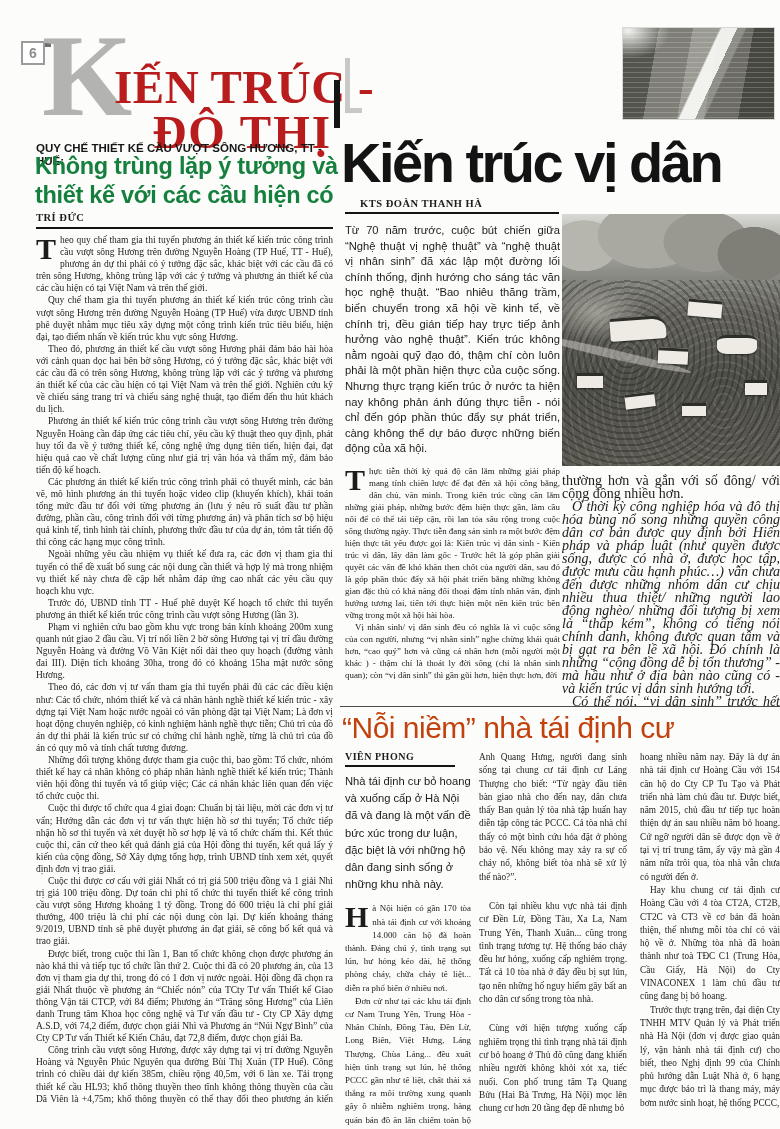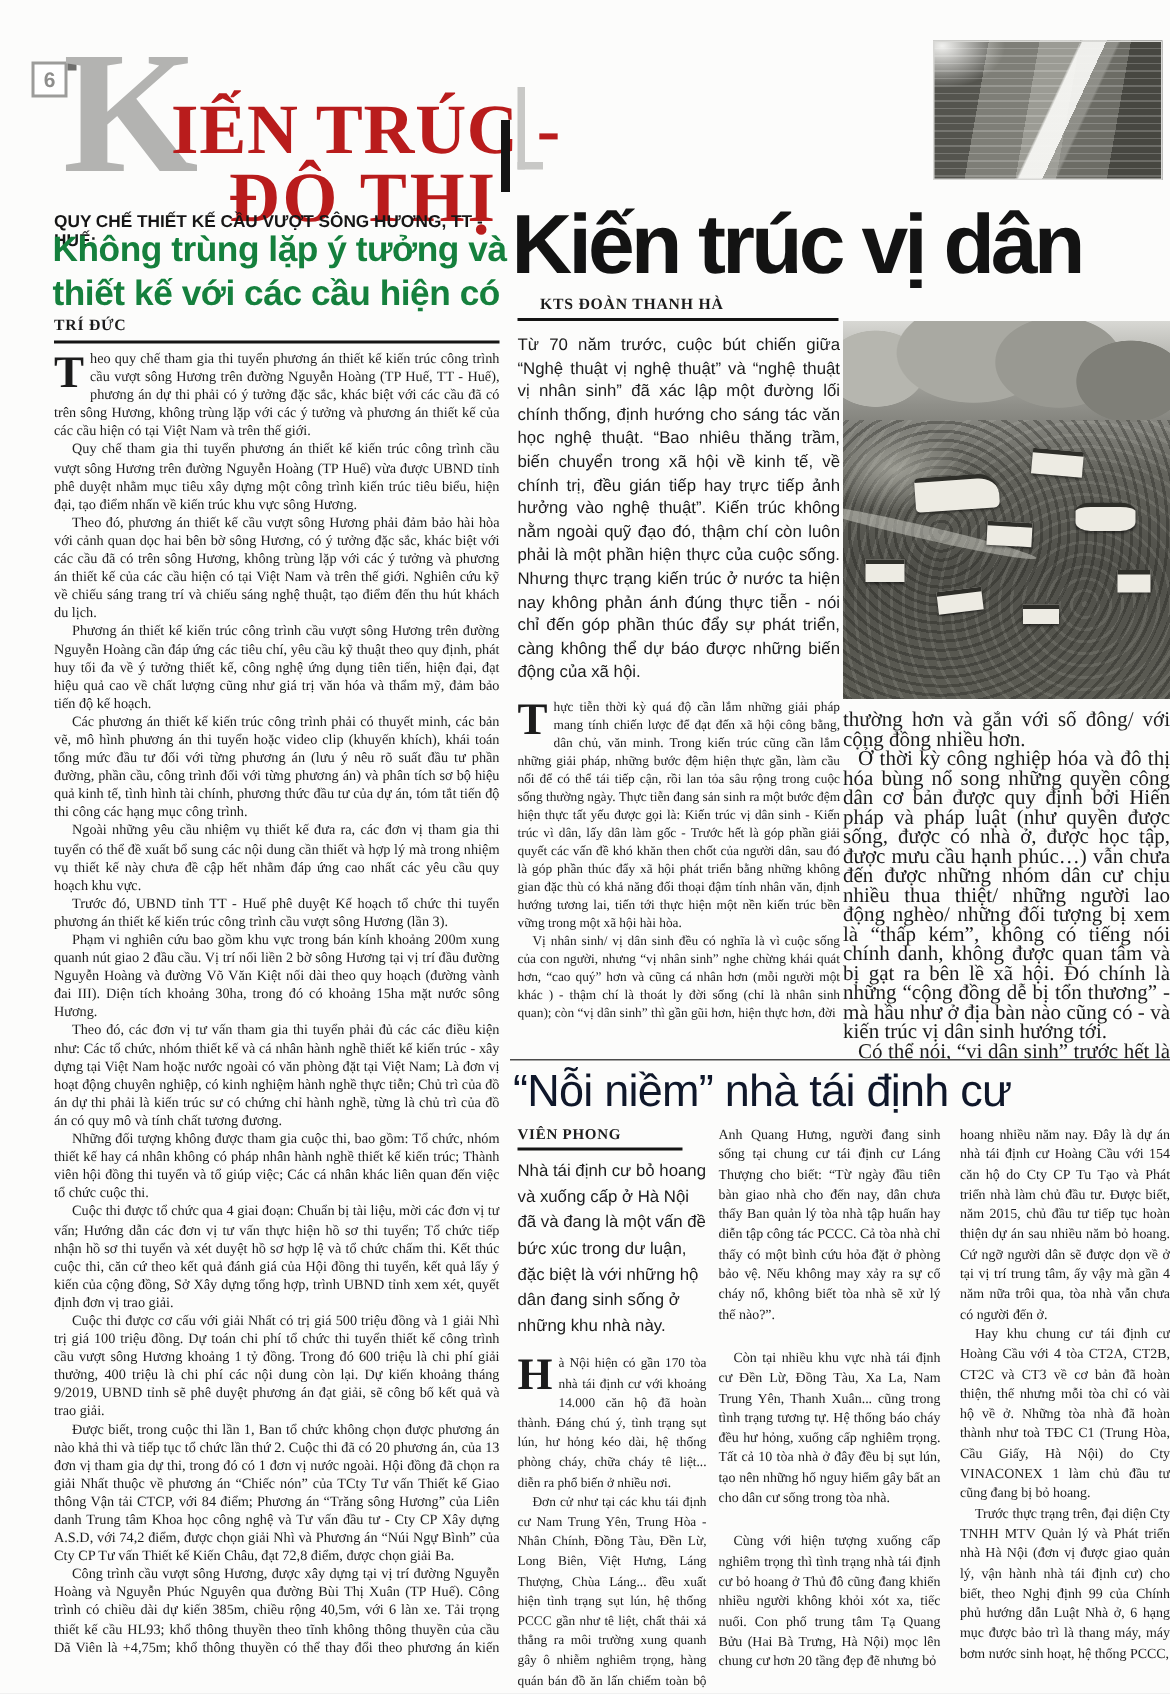--- a/index.html
+++ b/index.html
@@ -74,26 +74,26 @@
   .vd-headline{position:absolute;left:341px;top:135px;width:440px;
                font:700 56px/1 "Liberation Sans",sans-serif;letter-spacing:-2.5px;color:#131313;white-space:nowrap;}
   .vd-byline{position:absolute;left:360px;top:198px;}
   .vd-rule{left:345px;top:212px;width:214px;height:2px;}
   .vd-col1{position:absolute;left:345px;top:223px;width:215px;height:484px;overflow:hidden;}
   .vd-intro{font-family:"Liberation Sans",sans-serif;font-size:11.2px;line-height:15.6px;text-align:justify;}
   .vd-body{margin-top:8px;font-size:8.9px;line-height:12px;text-align:justify;}
   .vd-body p + p{text-indent:10px;}
   .vd-col2{position:absolute;left:562px;top:474px;width:218px;height:232px;overflow:hidden;
            font-size:14px;line-height:13px;text-align:justify;}
-  .vd-col2 p + p{text-indent:10px;}
+  .vd-col2 p + p{text-indent:10px;font-style:italic;}
 
   
   .nn-topline{left:340px;top:706px;width:440px;height:1px;background:#4a4a4a;}
   .nn-headline{position:absolute;left:342px;top:711px;width:436px;
-               font:400 30px/1.1 "Liberation Sans",sans-serif;letter-spacing:-0.5px;color:#0f172a;white-space:nowrap;}
+               font:400 30px/1.1 "Liberation Sans",sans-serif;letter-spacing:-0.5px;color:#c2410c;white-space:nowrap;}
   .nn-byline{position:absolute;left:345px;top:751px;font-size:10px;}
   .nn-rule{left:345px;top:765px;width:110px;height:2px;}
   .nn-col1{position:absolute;left:345px;top:773px;width:126px;height:360px;overflow:hidden;}
   .nn-intro{font-family:"Liberation Sans",sans-serif;font-size:11.2px;line-height:17.2px;}
   .nn-body{margin-top:9px;font-size:8.9px;line-height:13.2px;text-align:justify;}
   .nn-body p + p{text-indent:10px;}
   .nn-col2{position:absolute;left:479px;top:751px;width:148px;height:376px;overflow:hidden;
            font-size:9.3px;line-height:13.3px;text-align:justify;}
   .nn-col2 p + p{text-indent:10px;margin-top:16px;}
   .nn-col3{position:absolute;left:640px;top:751px;width:140px;height:376px;overflow:hidden;

